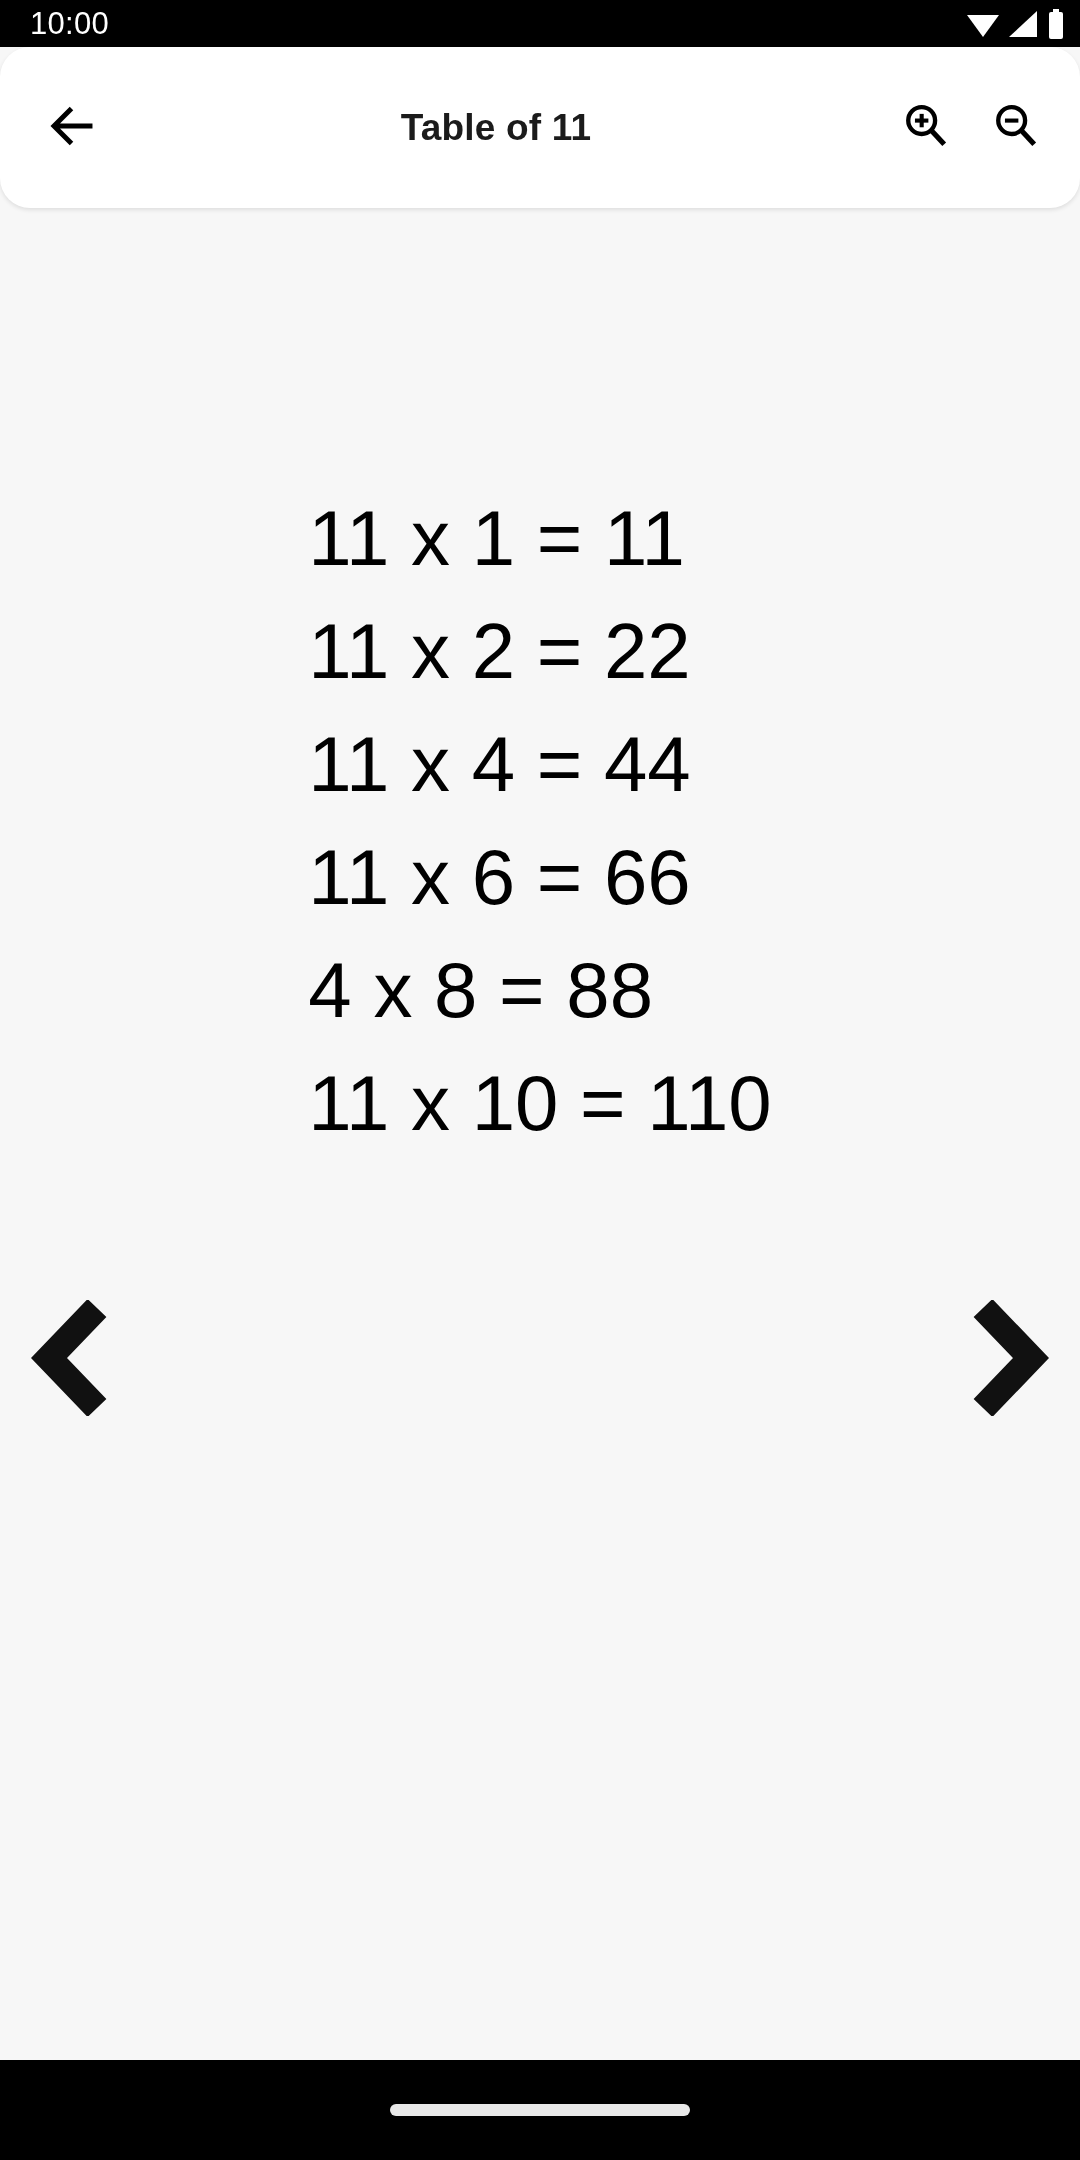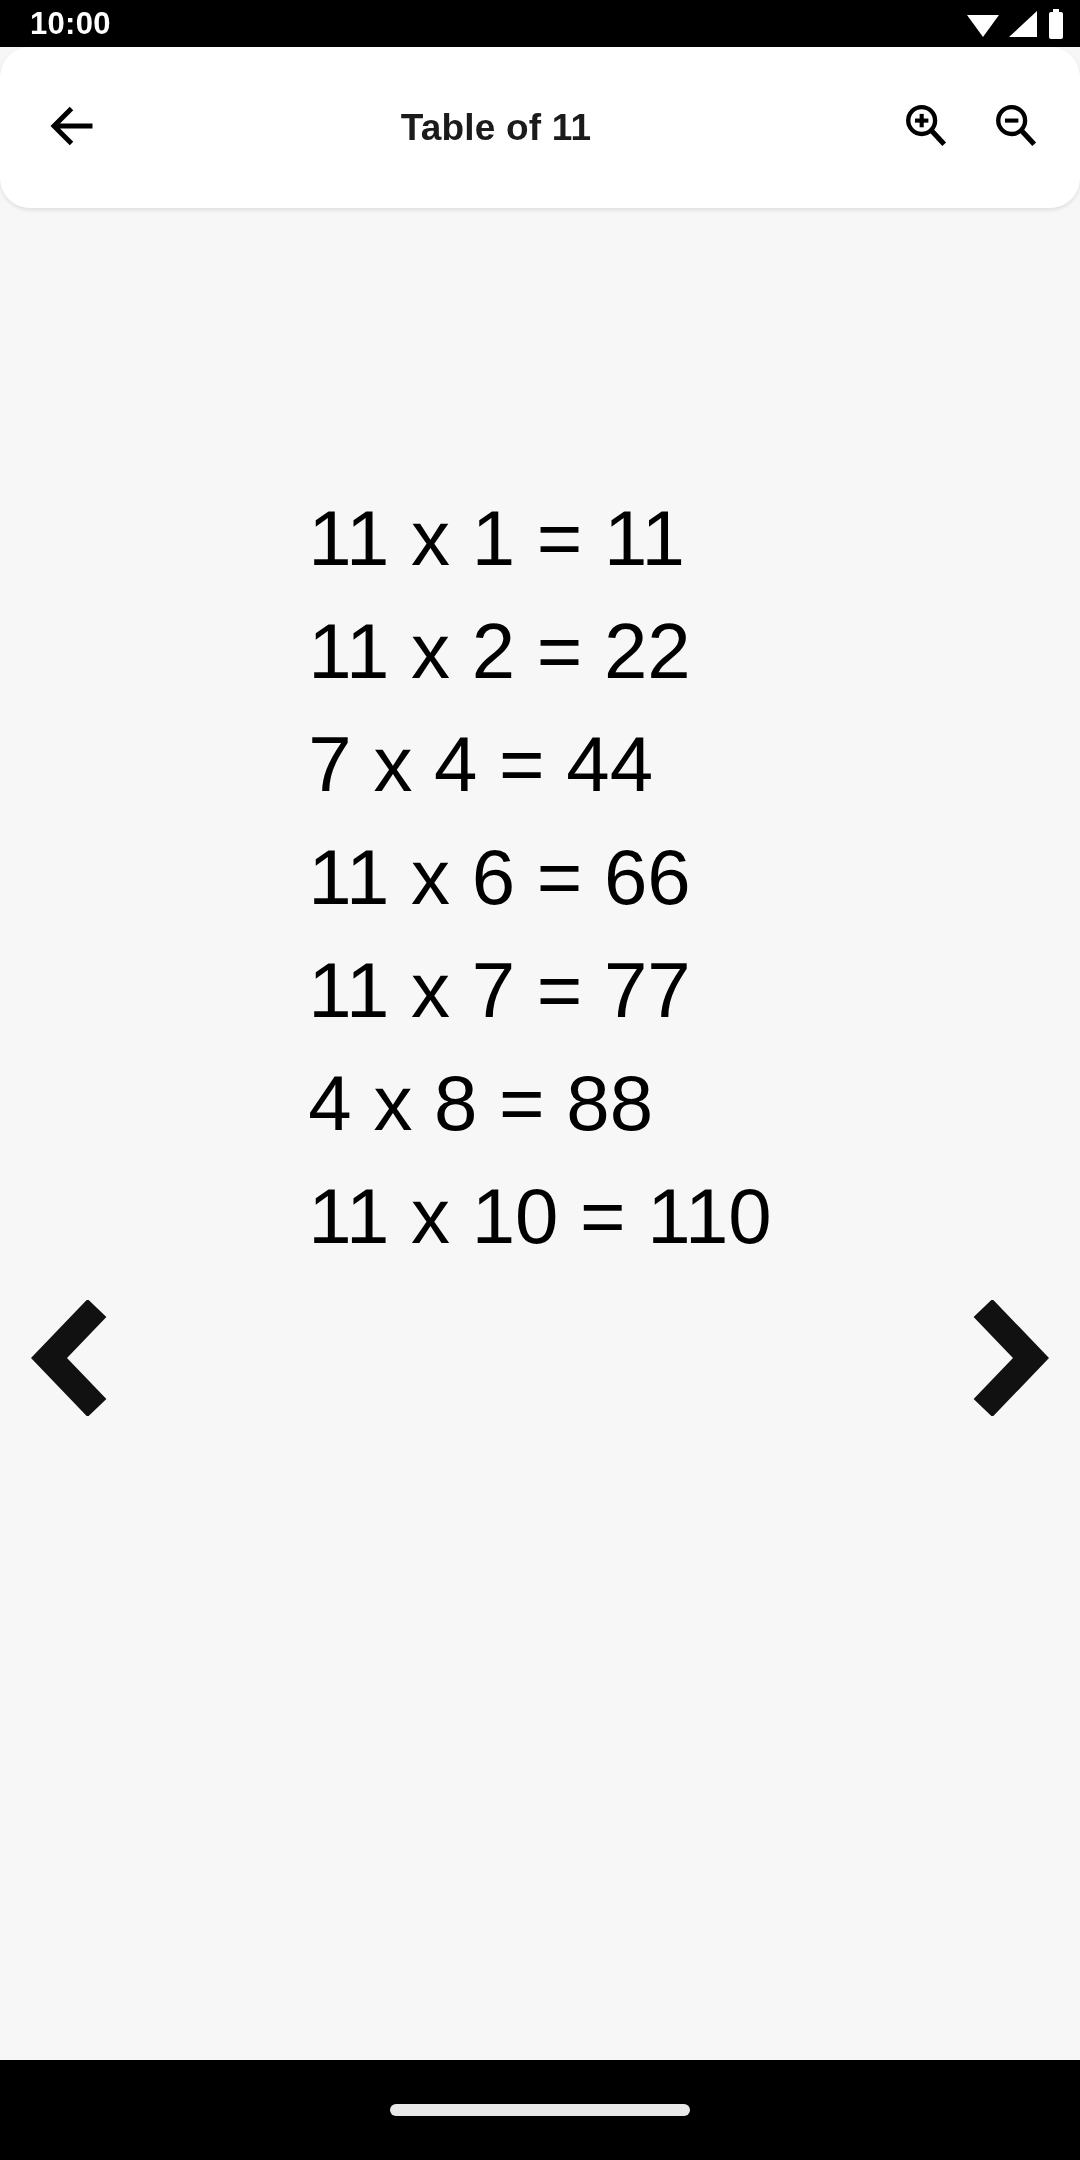--- a/index.html
+++ b/index.html
@@ -21,21 +21,20 @@
   
   .status-bar {
     height:47px;
     background:#000;
     color:#fff;
     display:flex;
     align-items:center;
     justify-content:space-between;
     padding:0 14px 0 30px;
     flex:0 0 auto;
-    font-weight:bold;
   }
   .status-time {
     font-size:31px;
     letter-spacing:.3px;
     line-height:1;
     color:#ffffff;
   }
   .status-icons {
     display:flex;
     align-items:center;
@@ -204,23 +203,22 @@
       </button>
     </div>
   </div>
 
   <div class="content">
 
     <div class="table-wrap">
       <div class="table-list">
         <div class="table-row">11 x 1 = 11</div>
         <div class="table-row">11 x 2 = 22</div>
-        <div class="table-row">7 x 4 = 44</div>
+        <div class="table-row">11 x 4 = 44</div>
         <div class="table-row">11 x 6 = 66</div>
-        <div class="table-row">11 x 7 = 77</div>
         <div class="table-row">4 x 8 = 88</div>
         <div class="table-row">11 x 10 = 110</div>
       </div>
     </div>
 
     <button class="nav-arrow nav-prev">
       <span>
         <svg width="84" height="116" viewBox="0 0 42 58" aria-hidden="true">
           <path d="M33 4 L9 29 L33 54" fill="none" stroke="#111111" stroke-width="13" stroke-linecap="butt" stroke-linejoin="miter"></path>
         </svg>

